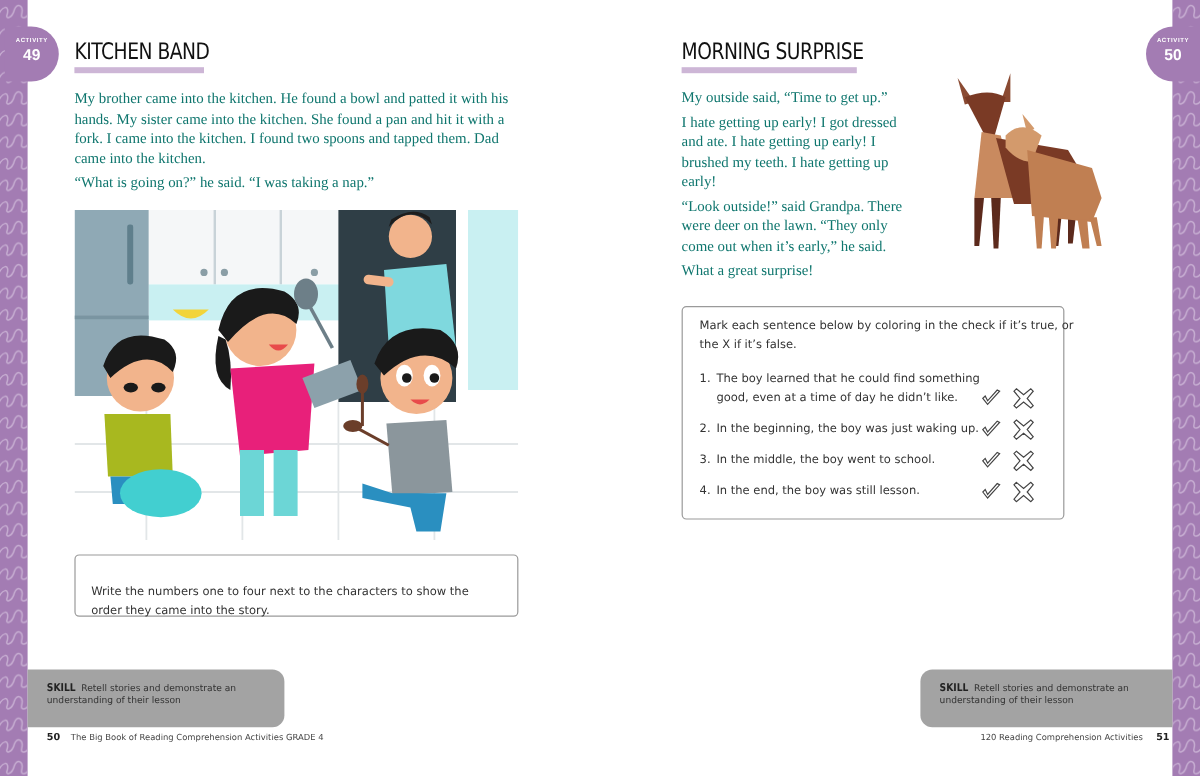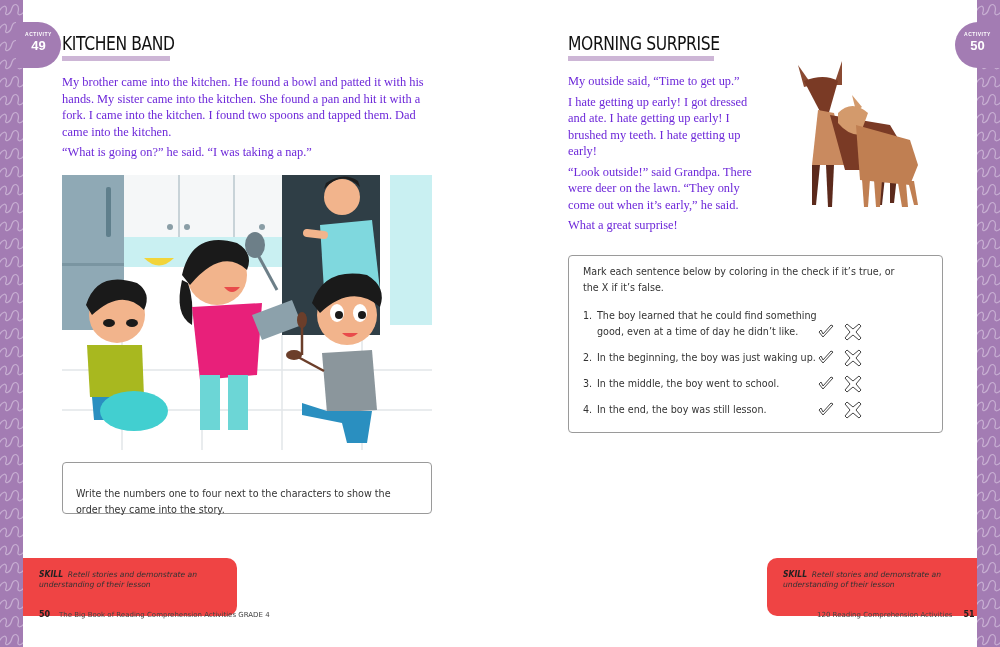--- a/index.html
+++ b/index.html
@@ -9,46 +9,46 @@
   .spread { position: absolute; inset: 0; background: #fff; }
 
   
   .strip { position: absolute; top: 0; width: 23px; height: 647px; background: #a37cb3; overflow: hidden; }
   .strip.left { left: 0; }
   .strip.right { right: 0; }
   .strip svg { position: absolute; left: 0; top: 0; }
 
   
   .activity-tab { position: absolute; width: 44px; height: 46px; background: #a37cb3; color: #fff; text-align: center; padding-top: 9px; }
-  .activity-tab.left { left: 16px; top: 22px; border-radius: 0 23px 23px 0; width: 45px; }
+  .activity-tab.left { left: 4px; top: 22px; border-radius: 0 23px 23px 0; width: 45px; }
   .activity-tab.right { right: 0; top: 22px; border-radius: 23px 0 0 23px; width: 45px; }
   .activity-tab .lbl { font-size: 5px; font-weight: bold; letter-spacing: 0.5px; display: block; }
   .activity-tab .num { font-size: 13px; font-weight: bold; display: block; margin-top: 1px; }
 
   
   .title { position: absolute; font-family: "DejaVu Sans", sans-serif; font-size: 19px; letter-spacing: -0.5px; transform: scaleX(0.82); transform-origin: left; color: #111; font-weight: normal; }
   .title-underline { position: absolute; height: 5px; background: #cdb6d6; }
 
   
-  .story { position: absolute; font-family: "Liberation Serif", serif; font-size: 12.4px; line-height: 16.5px; color: #6d28d9; }
+  .story { position: absolute; font-family: "Liberation Serif", serif; font-size: 12.4px; line-height: 16.5px; color: #0f766e; }
   .story p { margin-bottom: 4px; }
 
   
   .kitchen-illus { position: absolute; left: 62px; top: 175px; width: 370px; height: 275px; overflow: hidden; }
   .deer-illus { position: absolute; left: 790px; top: 55px; width: 140px; height: 160px; }
 
   
   .instr-box { position: absolute; border: 1px solid #9a9a9a; border-radius: 4px; background: #fff; font-family: "DejaVu Sans", sans-serif; font-size: 9.6px; line-height: 16px; color: #333; }
 
   .q-item { position: absolute; left: 14px; display: flex; }
   .q-num { width: 14px; }
   .q-text { width: 220px; }
   .mark { position: absolute; width: 18px; height: 18px; }
 
-  .skill-box { position: absolute; background: #ef4444; height: 58px; font-family: "DejaVu Sans", sans-serif; font-size: 7.6px; line-height: 10px; color: #333; padding: 11px 0 0 16px; font-style: italic; }
+  .skill-box { position: absolute; background: #a3a3a3; height: 48px; font-family: "DejaVu Sans", sans-serif; font-size: 7.6px; line-height: 10px; color: #333; padding: 11px 0 0 16px; }
   .skill-box.left { left: 23px; top: 558px; width: 214px; border-radius: 0 10px 10px 0; }
   .skill-box.right { left: 767px; top: 558px; width: 210px; border-radius: 10px 0 0 10px; }
   .skill-tag { font-family: "DejaVu Sans", sans-serif; font-size: 9px; font-weight: bold; color: #222; transform: scaleX(0.85); display: inline-block; transform-origin: left; margin-right: -2px; }
 
   .footer { position: absolute; top: 610px; font-family: "DejaVu Sans", sans-serif; font-size: 7px; color: #444; }
   .footer .pg { font-weight: bold; font-size: 8px; color: #222; }
 </style>
 </head>
 <body>
 
@@ -209,21 +209,21 @@
       <path d="M62 40 L66 56 L72 52 Z" fill="#d39a6c"></path>
       <path d="M48 58 Q62 44 78 58 L70 80 Q58 80 48 68 Z" fill="#d39a6c"></path>
       <path d="M66 70 L120 85 L128 110 L120 130 L70 125 Z" fill="#c07f52"></path>
       <polygon points="72,124 80,124 78,152 74,152" fill="#c07f52"></polygon>
       <polygon points="84,125 92,125 90,152 86,152" fill="#c07f52"></polygon>
       <polygon points="108,128 116,128 118,152 112,152" fill="#c07f52"></polygon>
       <polygon points="118,126 124,126 128,150 124,150" fill="#c07f52"></polygon>
     </svg>
   </div>
 
-  <div class="instr-box" style="left:568px; top:255px; width:375px; height:178px;">
+  <div class="instr-box" style="left:568px; top:255px; width:319px; height:178px;">
     <div style="position:absolute; left:14px; top:8px; width:320px;">Mark each sentence below by coloring in the check if it’s true, or the X if it’s false.</div>
 
     <div class="q-item" style="top:52px;">
       <span class="q-num">1.</span>
       <span class="q-text" style="width:222px;">The boy learned that he could find something good, even at a time of day he didn’t like.</span>
     </div>
     <svg class="mark" style="left:248px; top:67px;" viewBox="0 0 18 18">
         <path d="M2 9 L6 14 L16 3 L14 2 L6 11 L4 7 Z" fill="none" stroke="#444" stroke-width="1"></path>
       </svg>
     <svg class="mark" style="left:275px; top:67px;" viewBox="0 0 18 18">

